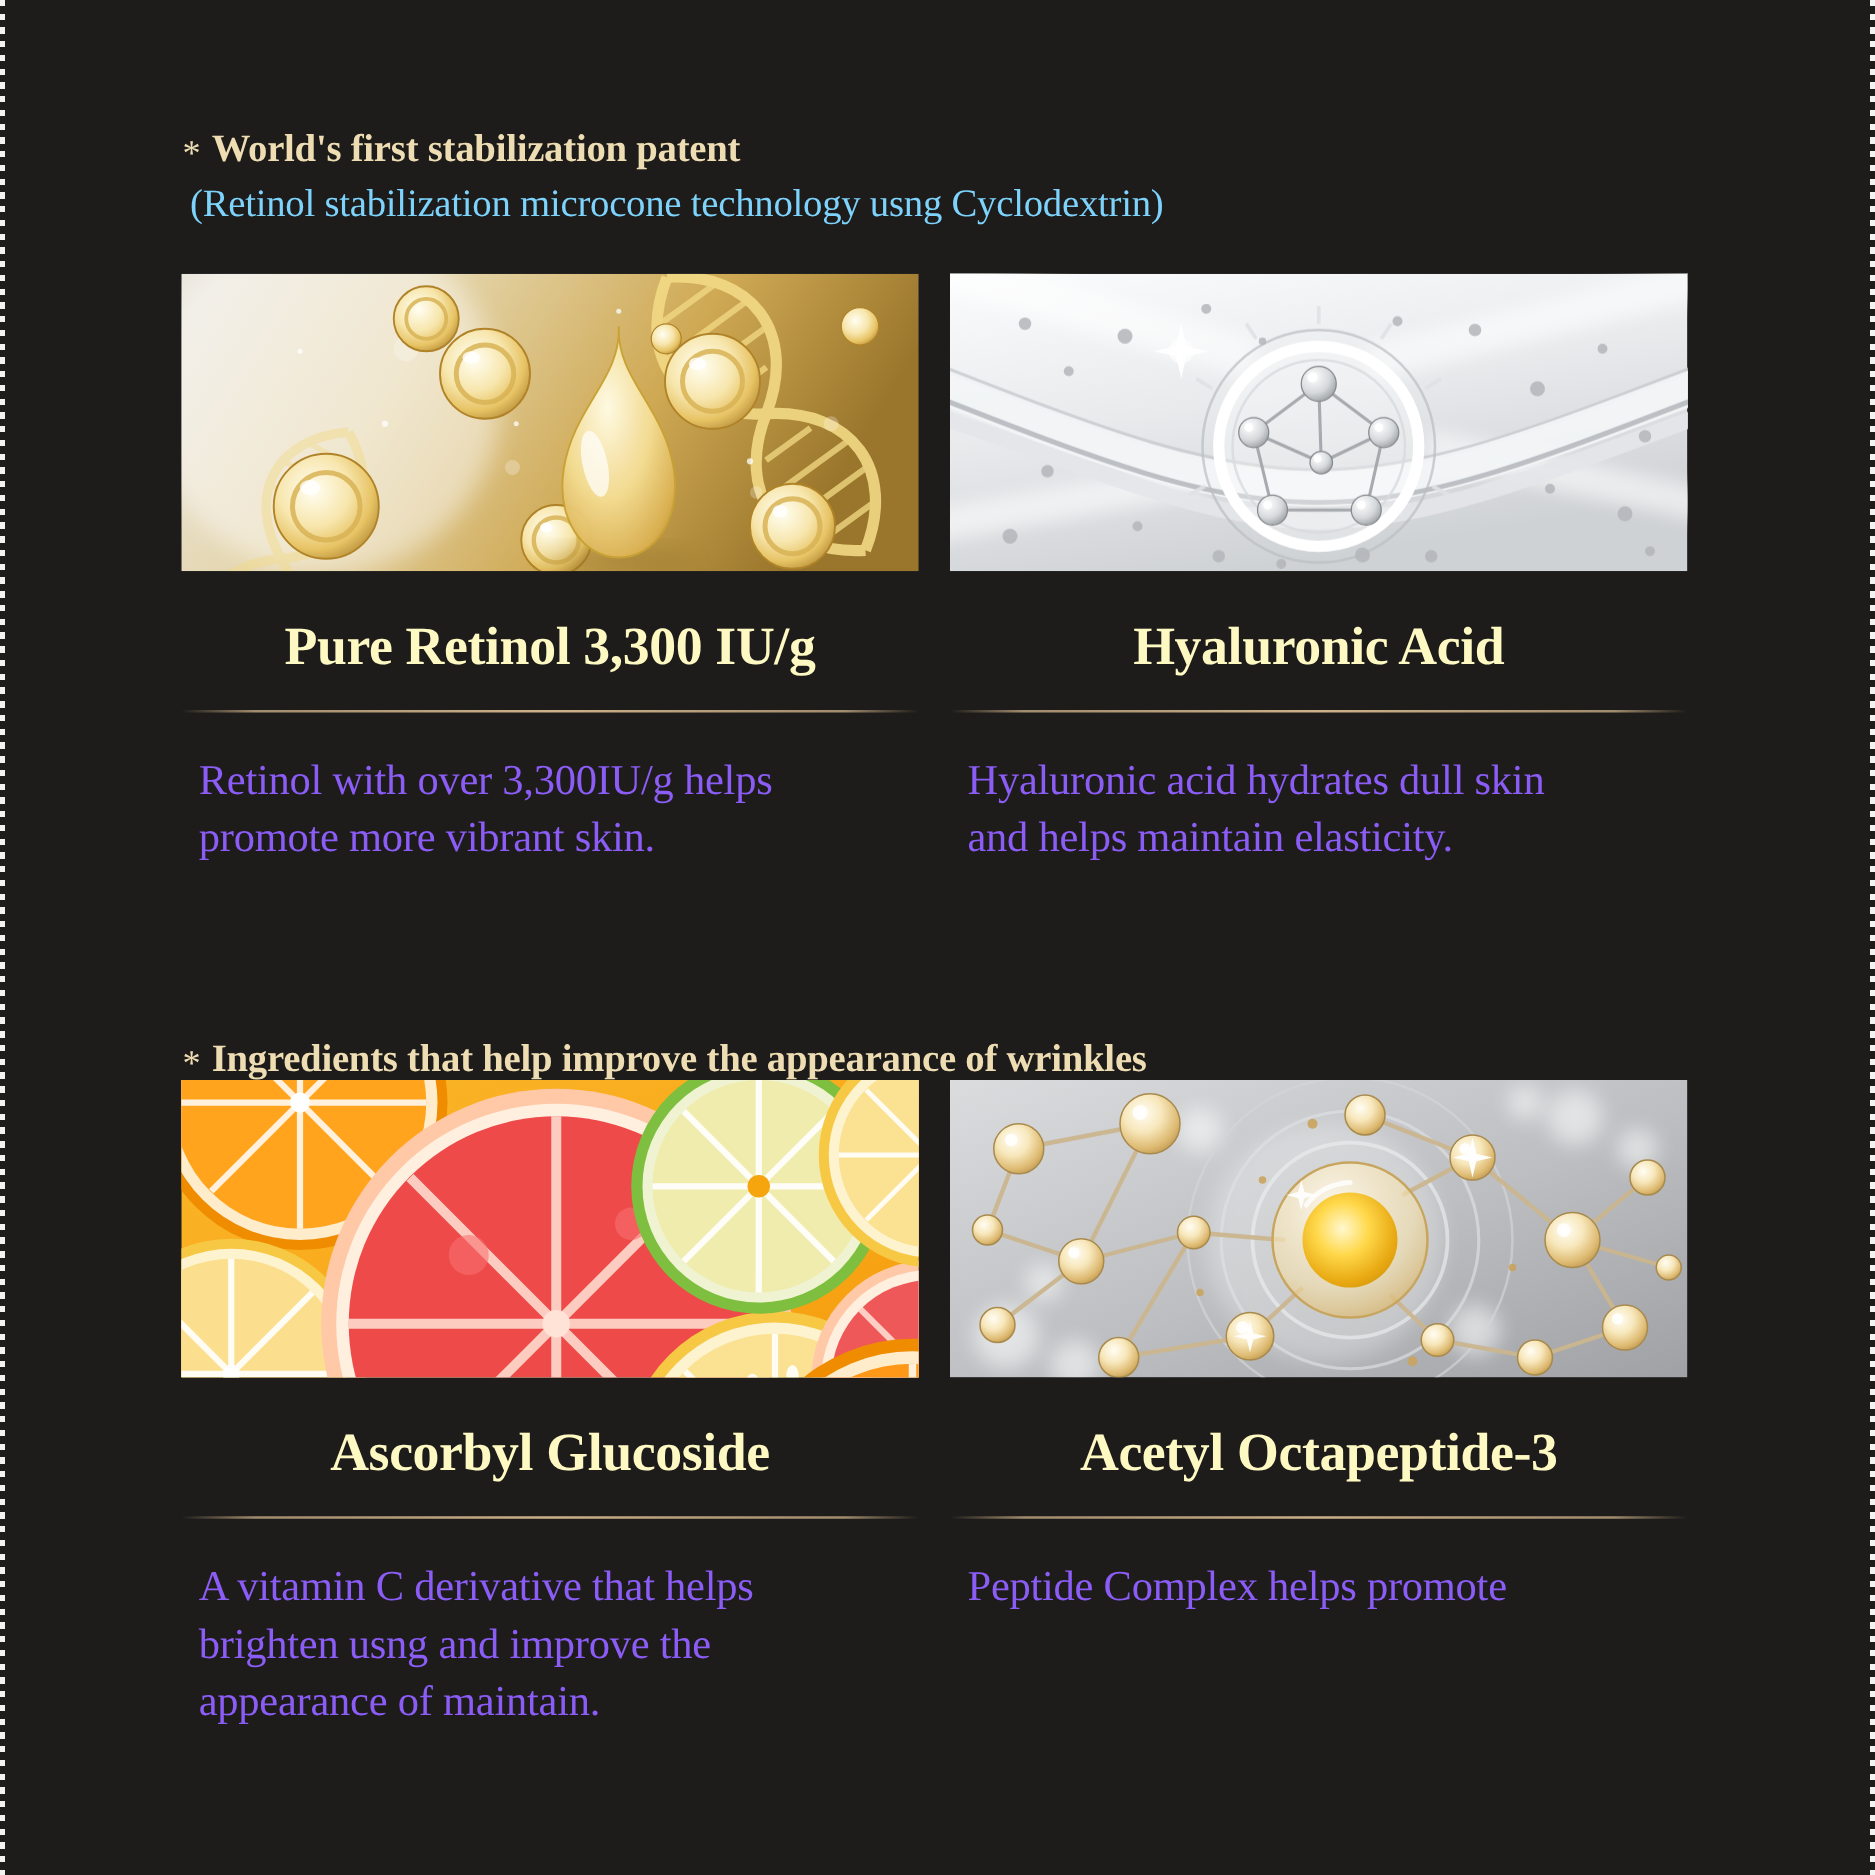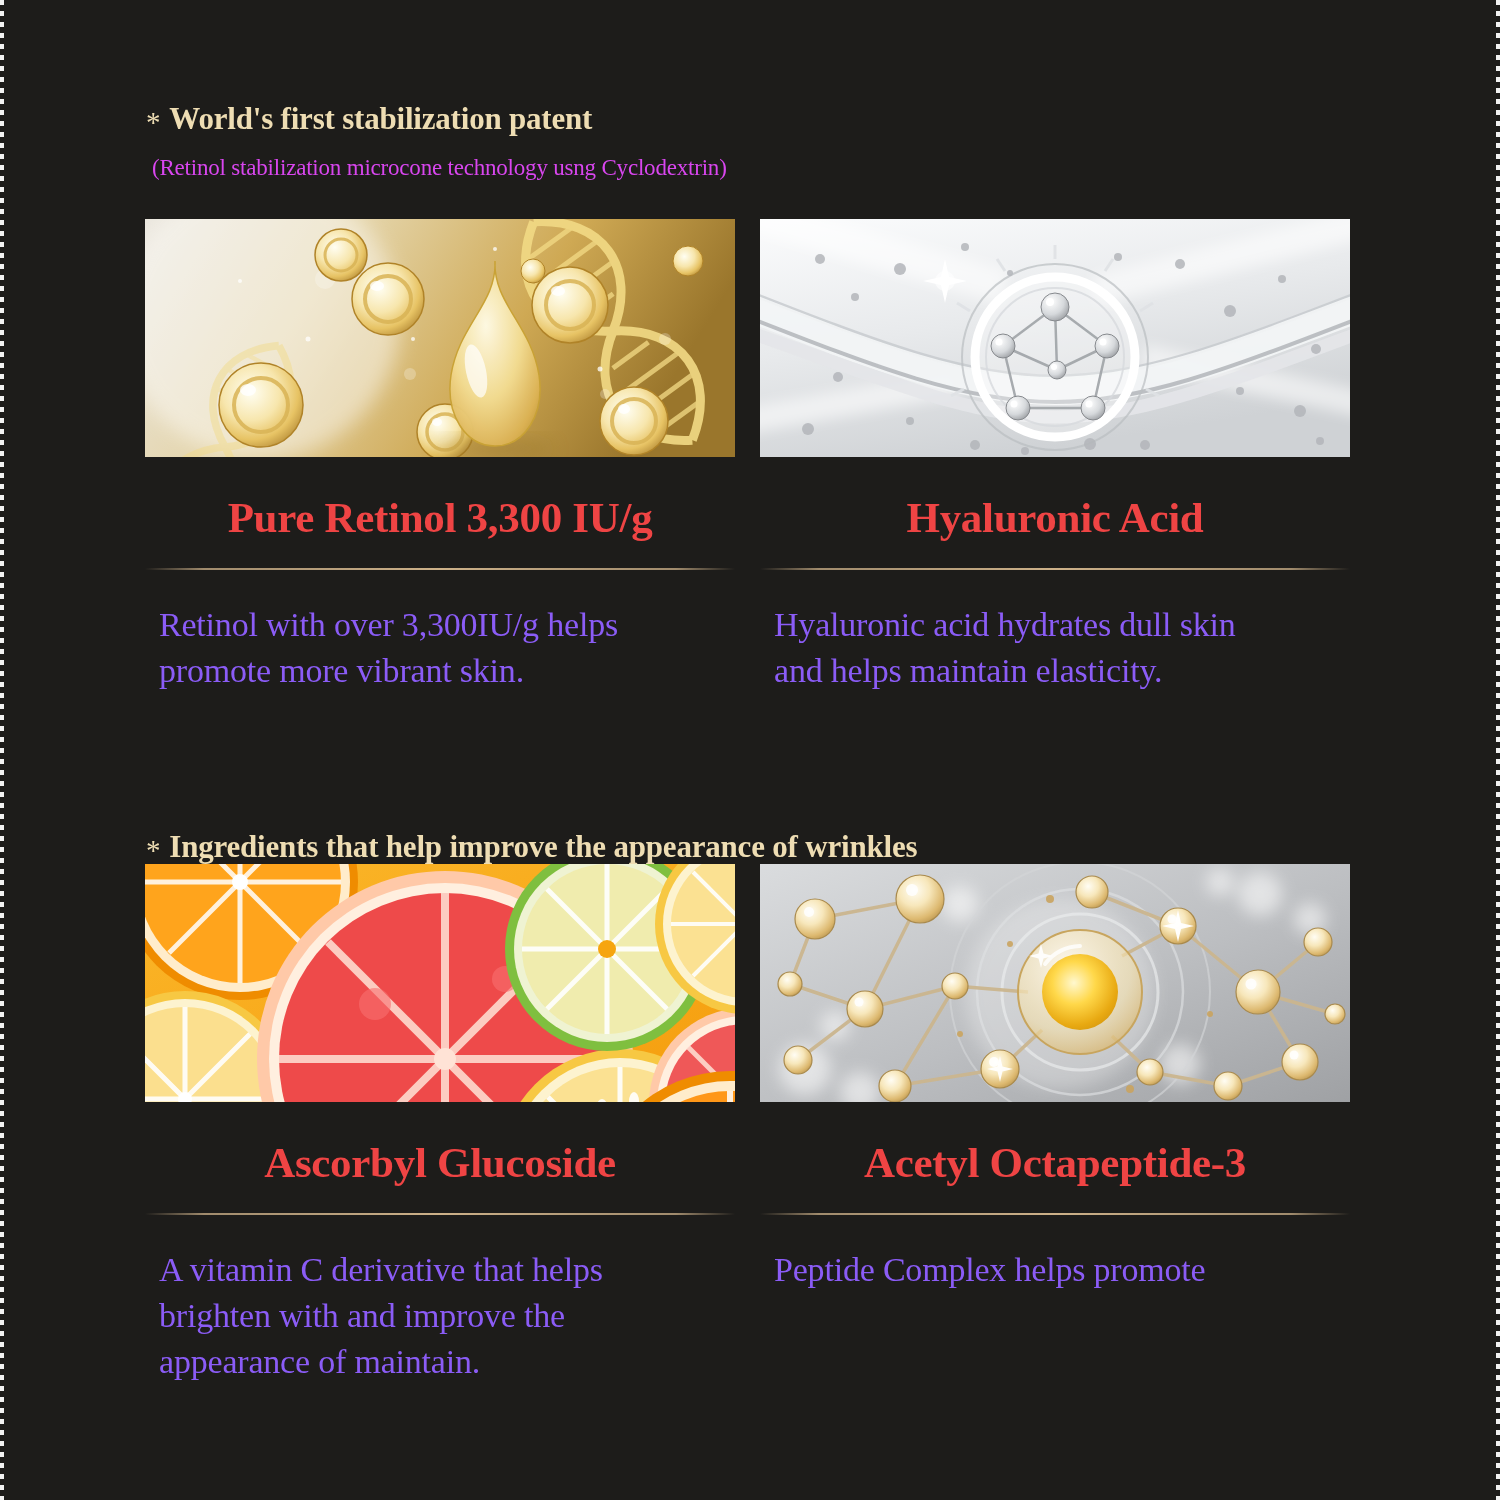--- a/index.html
+++ b/index.html
@@ -10,30 +10,30 @@
   .edge{position:absolute;top:0;bottom:0;width:4px;z-index:5;
     background-image:repeating-linear-gradient(180deg,#f2f2f2 0 5px,transparent 5px 11px);}
   .edge.left{left:0;}
   .edge.right{right:0;}
 
   .sec-head{position:absolute;left:146px;}
   .sec-head.first{top:100px;}
   .sec-head.second{top:828px;text-align:right;}
   .h-main{font-size:31px;font-weight:700;color:#eeddb3;letter-spacing:-0.2px;line-height:38px;}
   .h-main .marker{display:inline-block;transform:translateY(3px);margin-right:9px;font-weight:400;font-size:29px;}
-  .h-sub{margin-top:17px;margin-left:6px;font-size:23px;font-weight:400;color:#d946ef;letter-spacing:-0.2px;}
+  .h-sub{margin-top:6px;margin-left:6px;font-size:31px;font-weight:400;color:#7dd3fc;letter-spacing:-0.2px;}
 
   .row{position:absolute;left:145px;display:grid;grid-template-columns:590px 590px;column-gap:25px;}
   .row.first{top:219px;}
   .row.second{top:864px;}
 
   .card{width:590px;}
   .imgwrap{width:590px;height:238px;overflow:hidden;background:#333;}
   .imgwrap svg{display:block;}
-  .card-title{margin-top:36px;font-size:43px;font-weight:700;color:#ef4444;text-align:center;line-height:50px;letter-spacing:-0.3px;}
+  .card-title{margin-top:36px;font-size:43px;font-weight:700;color:#fef9c3;text-align:center;line-height:50px;letter-spacing:-0.3px;}
   .divider{margin-top:25px;height:2px;
     background:linear-gradient(90deg,rgba(205,177,137,0) 0%,rgba(205,177,137,0.75) 10%,#cdb189 50%,rgba(205,177,137,0.75) 90%,rgba(205,177,137,0) 100%);}
   .desc{margin-top:32px;margin-left:14px;font-size:34px;font-weight:400;color:#8b5cf6;line-height:46px;letter-spacing:-0.2px;}
   .desc div{white-space:nowrap;}
 </style>
 </head>
 <body>
 
 <div class="canvas">
   <div class="edge left"></div>
@@ -389,21 +389,21 @@
               <line x1="-52" y1="-52" x2="52" y2="52"></line>
                 <line x1="-52" y1="52" x2="52" y2="-52"></line>
             </g>
           </g>
         </svg>
       </div>
       <div class="card-title">Ascorbyl Glucoside</div>
       <div class="divider"></div>
       <div class="desc">
         <div>A vitamin C derivative that helps</div>
-        <div>brighten with and improve the</div>
+        <div>brighten usng and improve the</div>
         <div>appearance of maintain.</div>
       </div>
     </div>
 
     <div class="card">
       <div class="imgwrap">
         <svg width="590" height="238" viewBox="0 0 590 238">
           <defs>
             <linearGradient id="g4bg" x1="0" y1="0" x2="1" y2="1">
               <stop offset="0" stop-color="#dadcde"></stop>

